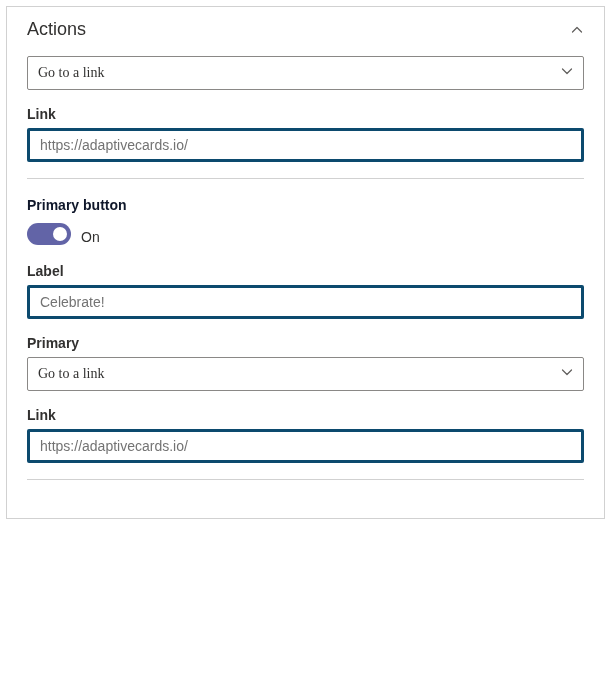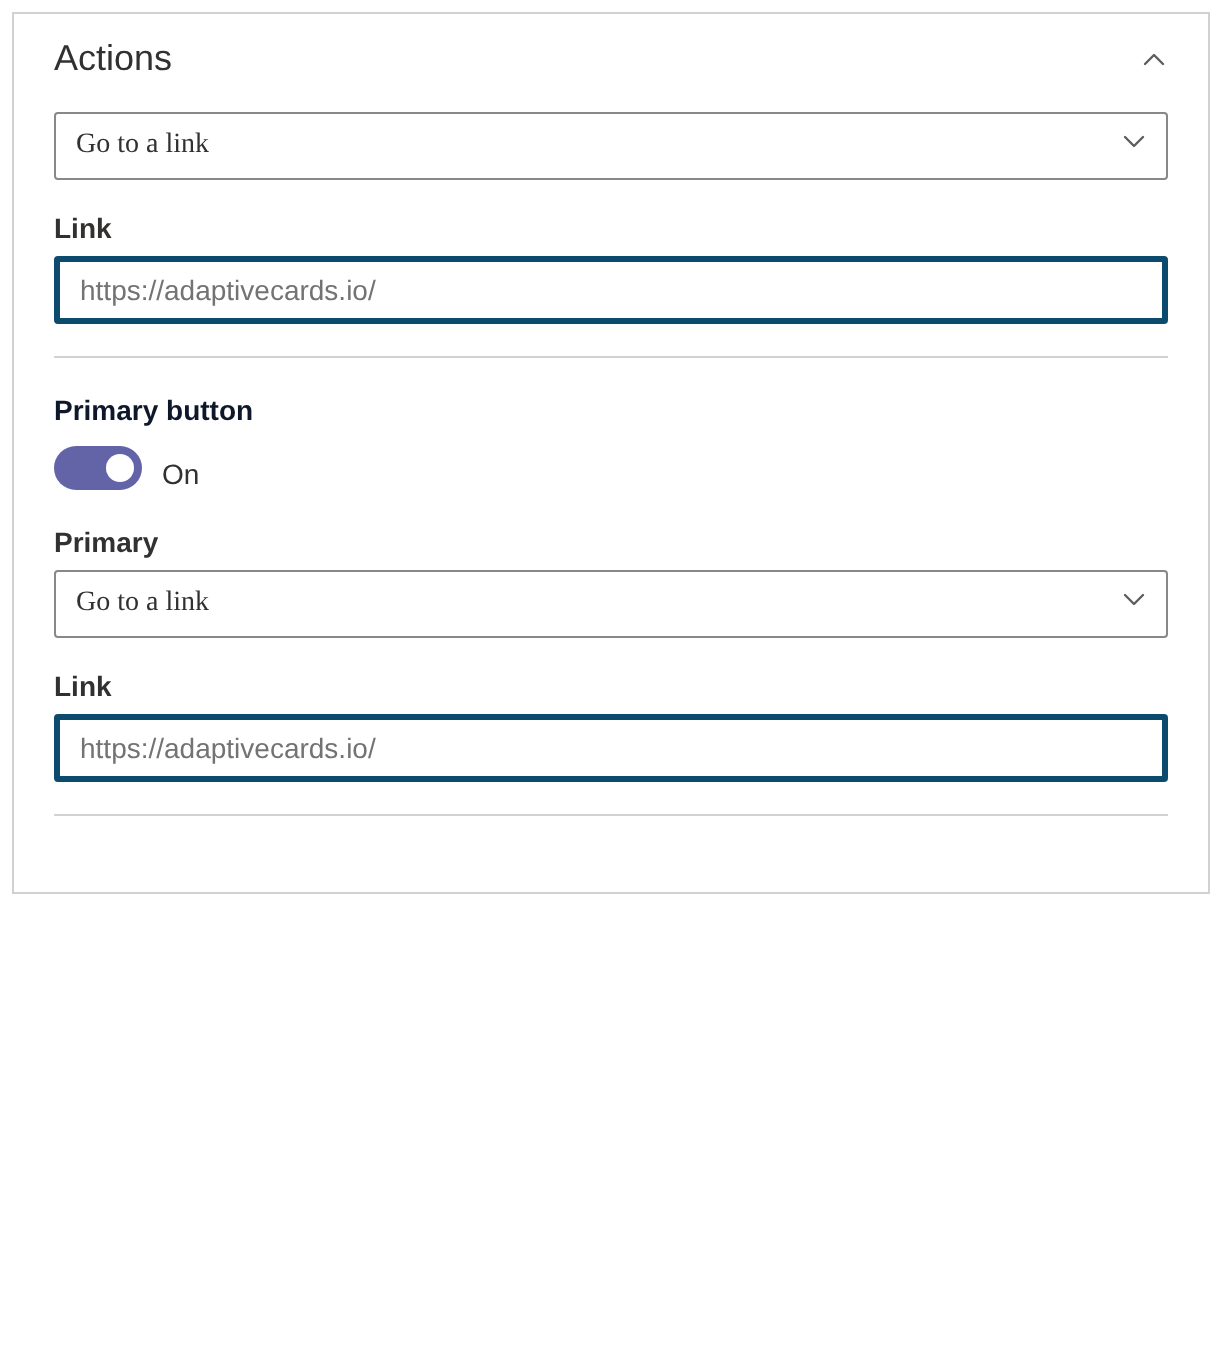--- a/index.html
+++ b/index.html
@@ -191,20 +191,24 @@
 
     <div class="section-title">Primary button</div>
 
     <div class="toggle-row">
       <div class="toggle on" role="switch" aria-checked="true">
         <div class="toggle-thumb"></div>
       </div>
       <span class="toggle-label">On</span>
     </div>
 
+    <div class="field-group">
+      <div class="field-label">Label</div>
+      <input type="text" class="text-input" value="Celebrate!" style="">
+    </div>
 
     <div class="field-group">
       <div class="field-label">Primary</div>
       <div class="select-control" tabindex="0">
         <span>Go to a link</span>
         <span class="select-chevron">
           <svg width="12" height="12" viewBox="0 0 12 12">
               <path d="M1.5 4 L6 8.5 L10.5 4" stroke="currentColor" stroke-width="1.2" fill="none" stroke-linecap="round" stroke-linejoin="round"></path>
             </svg>
         </span>

